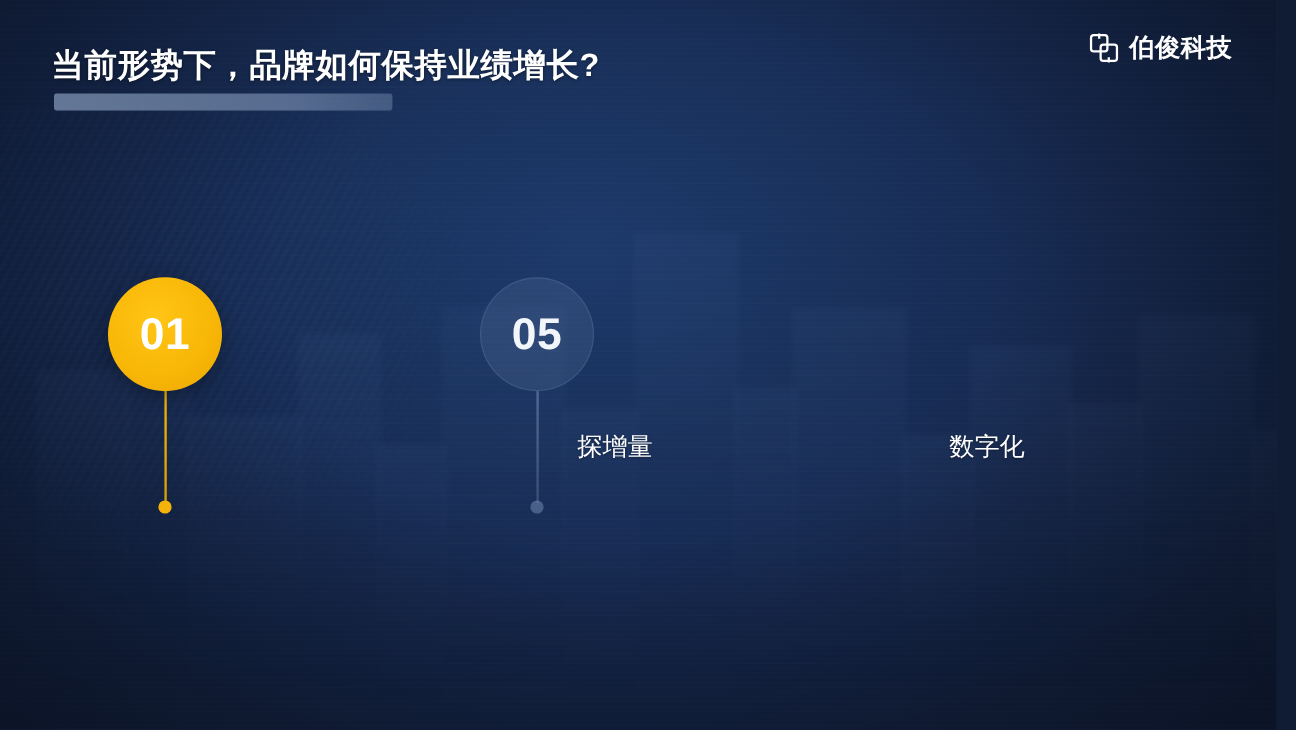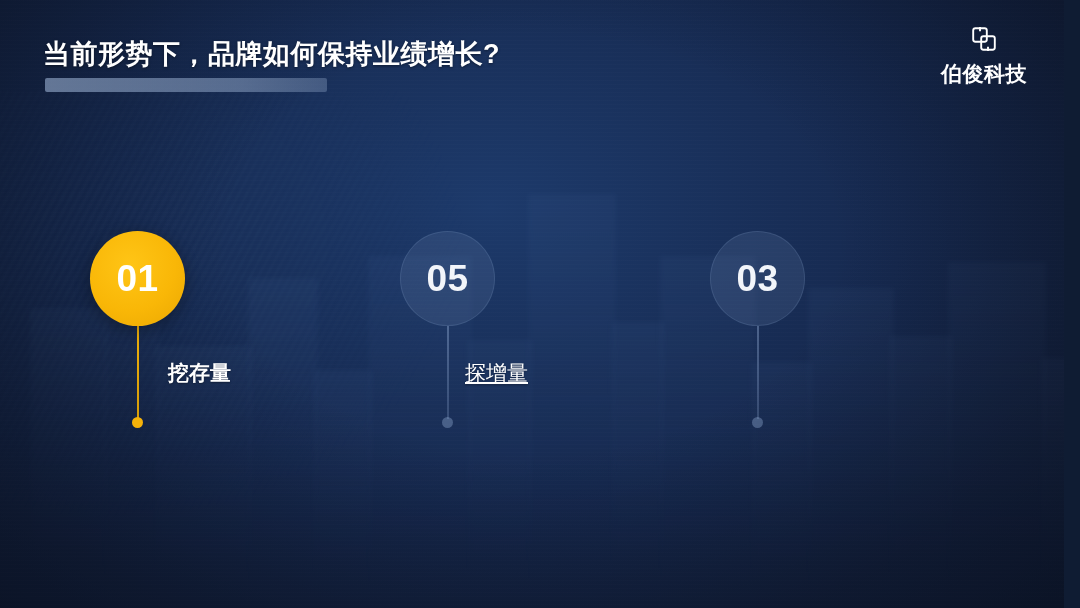--- a/index.html
+++ b/index.html
@@ -92,21 +92,20 @@
   }
 
   .logo {
     position: absolute;
     right: 37px;
     top: 26px;
     display: flex;
     align-items: center;
     gap: 8px;
     z-index: 6;
-    flex-direction: column;
   }
   .logo-mark { width: 26px; height: 26px; display: block; }
   .logo-text {
     font-size: 21px;
     font-weight: bold;
     color: #ffffff;
     letter-spacing: .5px;
     white-space: nowrap;
   }
 
@@ -172,21 +171,21 @@
     top: 357px;
     color: #ffffff;
     font-size: 21px;
     line-height: 1.52;
     white-space: nowrap;
     z-index: 5;
     text-shadow: 0 1px 2px rgba(0,0,0,.35);
   }
   .label.em { font-weight: bold; }
   .label-1 { left: 168px; }
-  .label-2 { left: 465px; text-decoration: underline; }
+  .label-2 { left: 481px; }
   .label-3 { left: 791px; }
   .label .ln { display: block; }
 </style>
 </head>
 <body>
 
 <div class="slide">
 
   <div class="bg-texture">
     <div class="bld" style="left:30px;  width:78px;  height:300px;"></div>
@@ -235,33 +234,26 @@
     </div>
 
     <div class="step step-2">
       <div class="circle muted">
         <span class="circle-num">05</span>
       </div>
       <div class="stem muted"></div>
       <div class="dot muted"></div>
     </div>
 
-    <div class="step step-3">
-      <div class="circle muted">
-        <span class="circle-num">03</span>
-      </div>
-      <div class="stem muted"></div>
-      <div class="dot muted"></div>
-    </div>
 
     <div class="label label-1 em">
-      <span class="ln">挖存量</span>
     </div>
 
     <div class="label label-2">
       <span class="ln">探增量</span>
     </div>
 
     <div class="label label-3">
+      <span class="ln">数字化</span>
     </div>
 
   </div>
 </div>
 
 </body></html>

